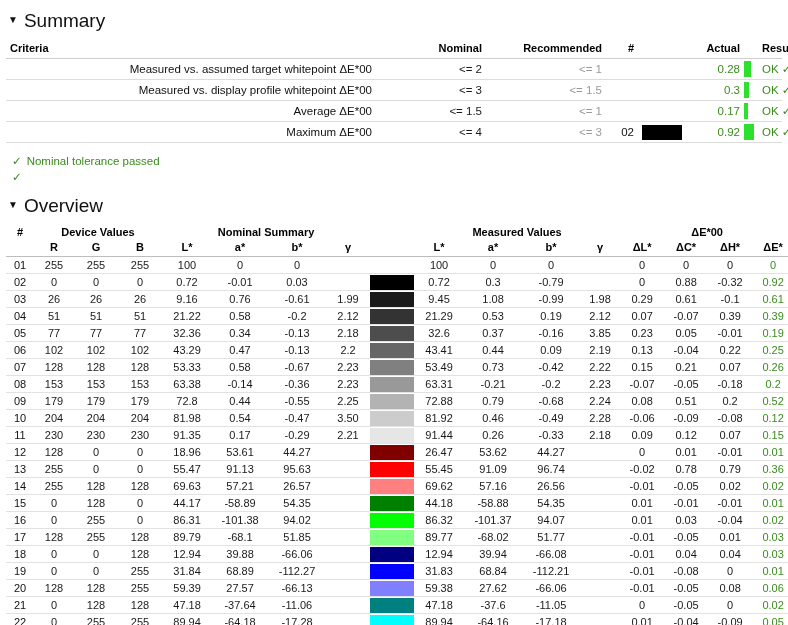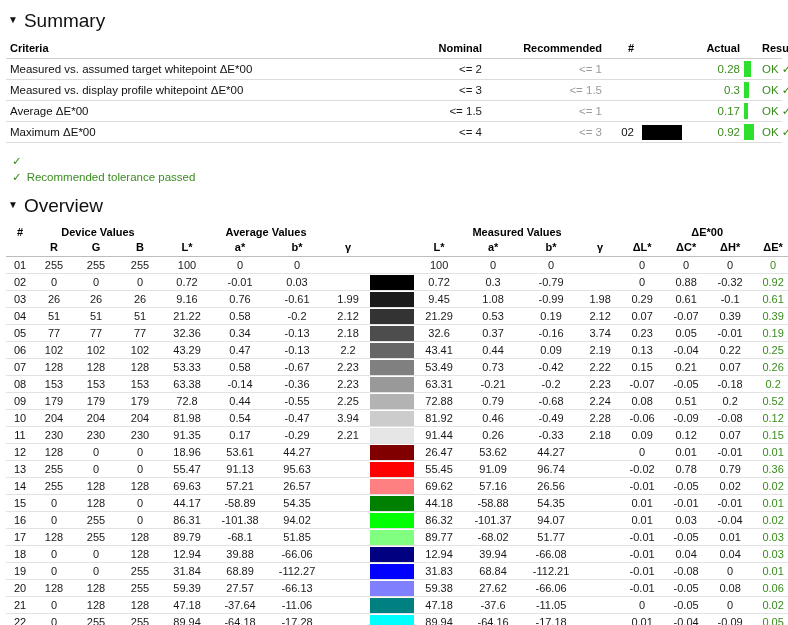--- a/index.html
+++ b/index.html
@@ -23,21 +23,21 @@
   .summary th{
     font-weight:bold;font-size:11px;color:#000;
     padding:2px 4px 4px 4px;text-align:right;
     border-bottom:1px solid #cfcfcf;white-space:nowrap;
   }
   .summary th.left{text-align:left;}
   .summary td{
     padding:3px 4px;border-bottom:1px solid #dcdcdc;
     text-align:right;white-space:nowrap;
   }
-  .summary td.left{text-align:left;}
+  .summary td.left{text-align:right;}
   .crit{color:#111;}
   .nominal{color:#1a1a1a;}
   .recommended{color:#9a9a9a;}
   .hashcol{color:#111;text-align:right;}
   .actual{color:#3b8c1e;}
   .result{color:#3b8c1e;text-align:right;padding-right:8px;}
   .swatch-cell{padding:0 !important;}
   .swatch-box{width:40px;height:15px;display:inline-block;vertical-align:middle;}
   .barcell{padding:0 !important;width:14px;}
   .bar{height:16px;background:#2ee02e;display:block;}
@@ -143,24 +143,24 @@
             <span class="bar" style="width: 10px; background: rgb(46, 224, 46);"></span>
           </td>
           <td class="result">OK ✓✓</td>
         </tr>
       </tbody>
   </table>
 
   <div class="notes" id="notes">
       <div>
         <span>✓</span>
+        <span>Nominal tolerance passed</span>
       </div>
       <div>
         <span>✓</span>
-        <span>Recommended tolerance passed</span>
       </div>
     </div>
 
   <div class="section-head">
     <span class="tri">▼</span>
     <span>Overview</span>
   </div>
 
   <table class="overview">
     <colgroup>
@@ -180,21 +180,21 @@
       <col style="width:44px">
         <col style="width:44px">
         <col style="width:44px">
         <col style="width:42px">
       <col style="width:auto">
     </colgroup>
     <thead>
       <tr class="grouphead" id="overview-grouphead">
           <th colspan="1">#</th>
           <th colspan="3">Device Values</th>
-          <th colspan="4">Average Values</th>
+          <th colspan="4">Nominal Summary</th>
           <th colspan="1"></th>
           <th colspan="4">Measured Values</th>
           <th colspan="4">ΔE*00</th>
           <th colspan="1"></th>
         </tr>
       <tr class="colhead" id="overview-colhead">
           <th></th>
           <th>R</th>
           <th>G</th>
           <th>B</th>
@@ -309,21 +309,21 @@
           <td>32.36</td>
           <td>0.34</td>
           <td>-0.13</td>
           <td>2.18</td>
           <td class="sw">
             <i style="background: rgb(77, 77, 77);"></i>
           </td>
           <td>32.6</td>
           <td>0.37</td>
           <td>-0.16</td>
-          <td>3.74</td>
+          <td>3.85</td>
           <td>0.23</td>
           <td>0.05</td>
           <td>-0.01</td>
           <td class="de">0.19</td>
           <td class="gb"></td>
         </tr>
         <tr>
           <td class="idx">06</td>
           <td>102</td>
           <td>102</td>
@@ -412,21 +412,21 @@
           <td class="gb"></td>
         </tr>
         <tr>
           <td class="idx">10</td>
           <td>204</td>
           <td>204</td>
           <td>204</td>
           <td>81.98</td>
           <td>0.54</td>
           <td>-0.47</td>
-          <td>3.94</td>
+          <td>3.50</td>
           <td class="sw">
             <i style="background: rgb(204, 204, 204);"></i>
           </td>
           <td>81.92</td>
           <td>0.46</td>
           <td>-0.49</td>
           <td>2.28</td>
           <td>-0.06</td>
           <td>-0.09</td>
           <td>-0.08</td>

